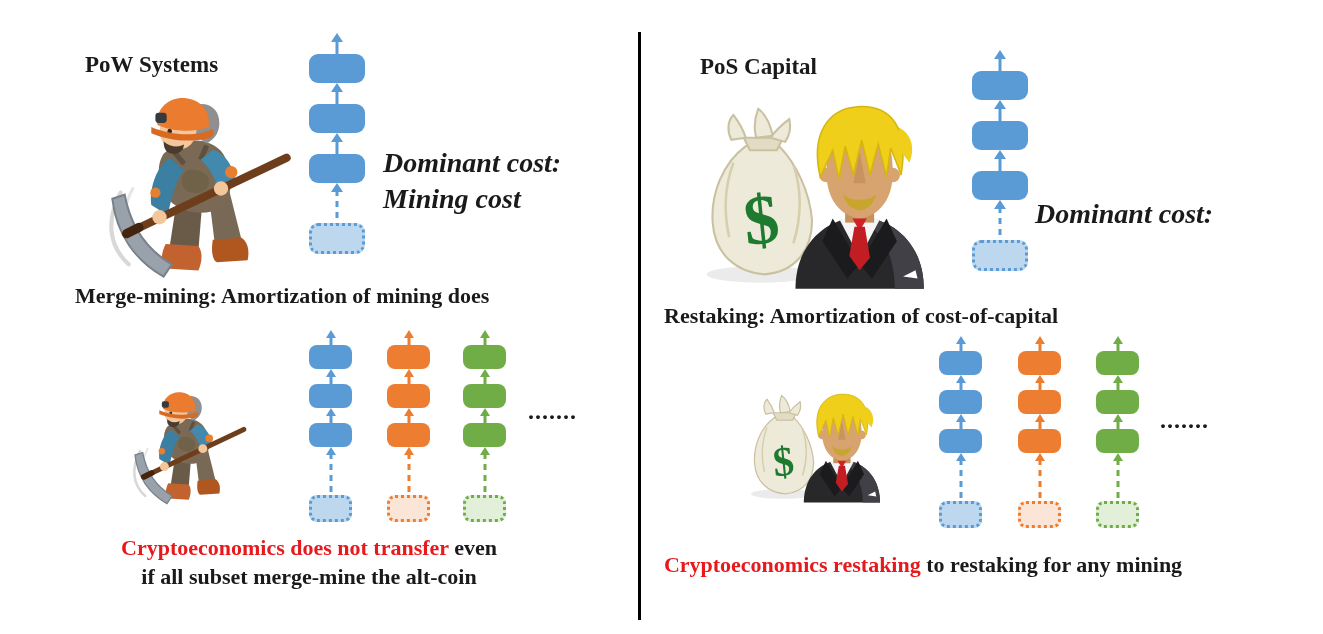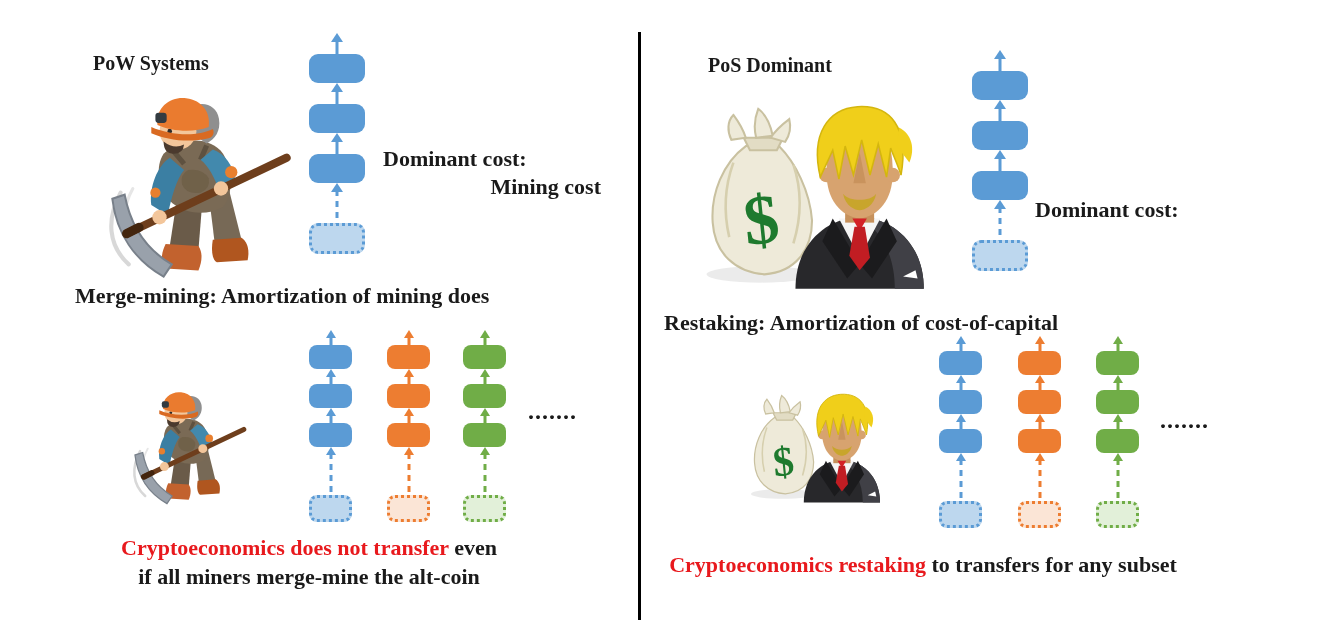--- a/index.html
+++ b/index.html
@@ -7,24 +7,24 @@
     --orange:#ed7d31; --orange-light:#fbe5d6;
     --green:#70ad47; --green-light:#e2f0d9;
     --red:#e8191d; --text:#1a1a1a; --divider:#000000;
   }
   html,body{margin:0;padding:0;background:#fff;}
   #stage{
     position:relative;width:1323px;height:634px;background:#ffffff;overflow:hidden;
     font-family:"Liberation Serif","DejaVu Serif",serif;font-weight:700;color:var(--text);
   }
   .txt{position:absolute;white-space:nowrap;}
-  .title{font-size:20px;margin-left:8px;}
+  .title{font-size:23px;}
   .heading{font-size:22px;}
-  .domcost{font-size:22px;line-height:1.27;}
-  .domcost .l2{text-align:right;}
+  .domcost{font-size:28px;line-height:1.27;font-style:italic;}
+  .domcost .l2{}
   .caption{font-size:22px;line-height:1.3;text-align:center;}
   .caption .red{color:var(--red);}
   .dots{font-size:24px;letter-spacing:1px;}
   .divider{position:absolute;background:var(--divider);}
   .illus{position:absolute;}
 
   
   .chain{position:absolute;display:flex;flex-direction:column;align-items:center;}
   .chain span,.chain i{display:block;}
   .blk{background:var(--c);}
@@ -218,26 +218,26 @@
         <i class="head"></i>
         <i class="line dline"></i>
       </span>
       <span class="blk ghost"></span>
     </div>
 
   <div class="txt dots" style="left:528px;top:398px">.......</div>
 
   <div class="caption txt" style="left:44px;top:534px;width:530px">
     <div><span class="red">Cryptoeconomics does not transfer</span><span> even</span></div>
-    <div>if all miners merge-mine the alt-coin</div>
+    <div>if all subset merge-mine the alt-coin</div>
   </div>
 
   <div class="divider" style="left:638px;top:32px;width:3px;height:588px"></div>
 
-  <div class="txt title" style="left:700px;top:54px">PoS Dominant</div>
+  <div class="txt title" style="left:700px;top:54px">PoS Capital</div>
 
   <svg class="illus" style="left:692px;top:86px;width:238px;height:207px">
     <use href="#investor"></use>
   </svg>
 
   <div class="chain lg c-blue" style="left:972px;top:50px">
       <span class="conn">
         <i class="head"></i>
         <i class="line"></i>
       </span>
@@ -256,21 +256,21 @@
         <i class="head"></i>
         <i class="line dline"></i>
       </span>
       <span class="blk ghost"></span>
     </div>
 
   <div class="txt domcost" style="left:1035px;top:196px;width:215px">
     <div class="l1">Dominant cost:</div>
   </div>
 
-  <div class="txt heading" style="left:664px;top:310px">Restaking: Amortization of cost-of-capital</div>
+  <div class="txt heading" style="left:664px;top:303px">Restaking: Amortization of cost-of-capital</div>
 
   <svg class="illus" style="left:742px;top:382px;width:142px;height:123px">
     <use href="#investor"></use>
   </svg>
 
   <div class="chain sm c-blue" style="left:939px;top:336px">
       <span class="conn">
         <i class="head"></i>
         <i class="line"></i>
       </span>
@@ -332,16 +332,16 @@
       <span class="conn dconn">
         <i class="head"></i>
         <i class="line dline"></i>
       </span>
       <span class="blk ghost"></span>
     </div>
 
   <div class="txt dots" style="left:1160px;top:407px">.......</div>
 
   <div class="caption txt" style="left:658px;top:551px;width:530px">
-    <div><span class="red">Cryptoeconomics restaking</span><span> to transfers for any subset</span></div>
+    <div><span class="red">Cryptoeconomics restaking</span><span> to restaking for any mining</span></div>
   </div>
 
 </div>
 
 </body></html>

